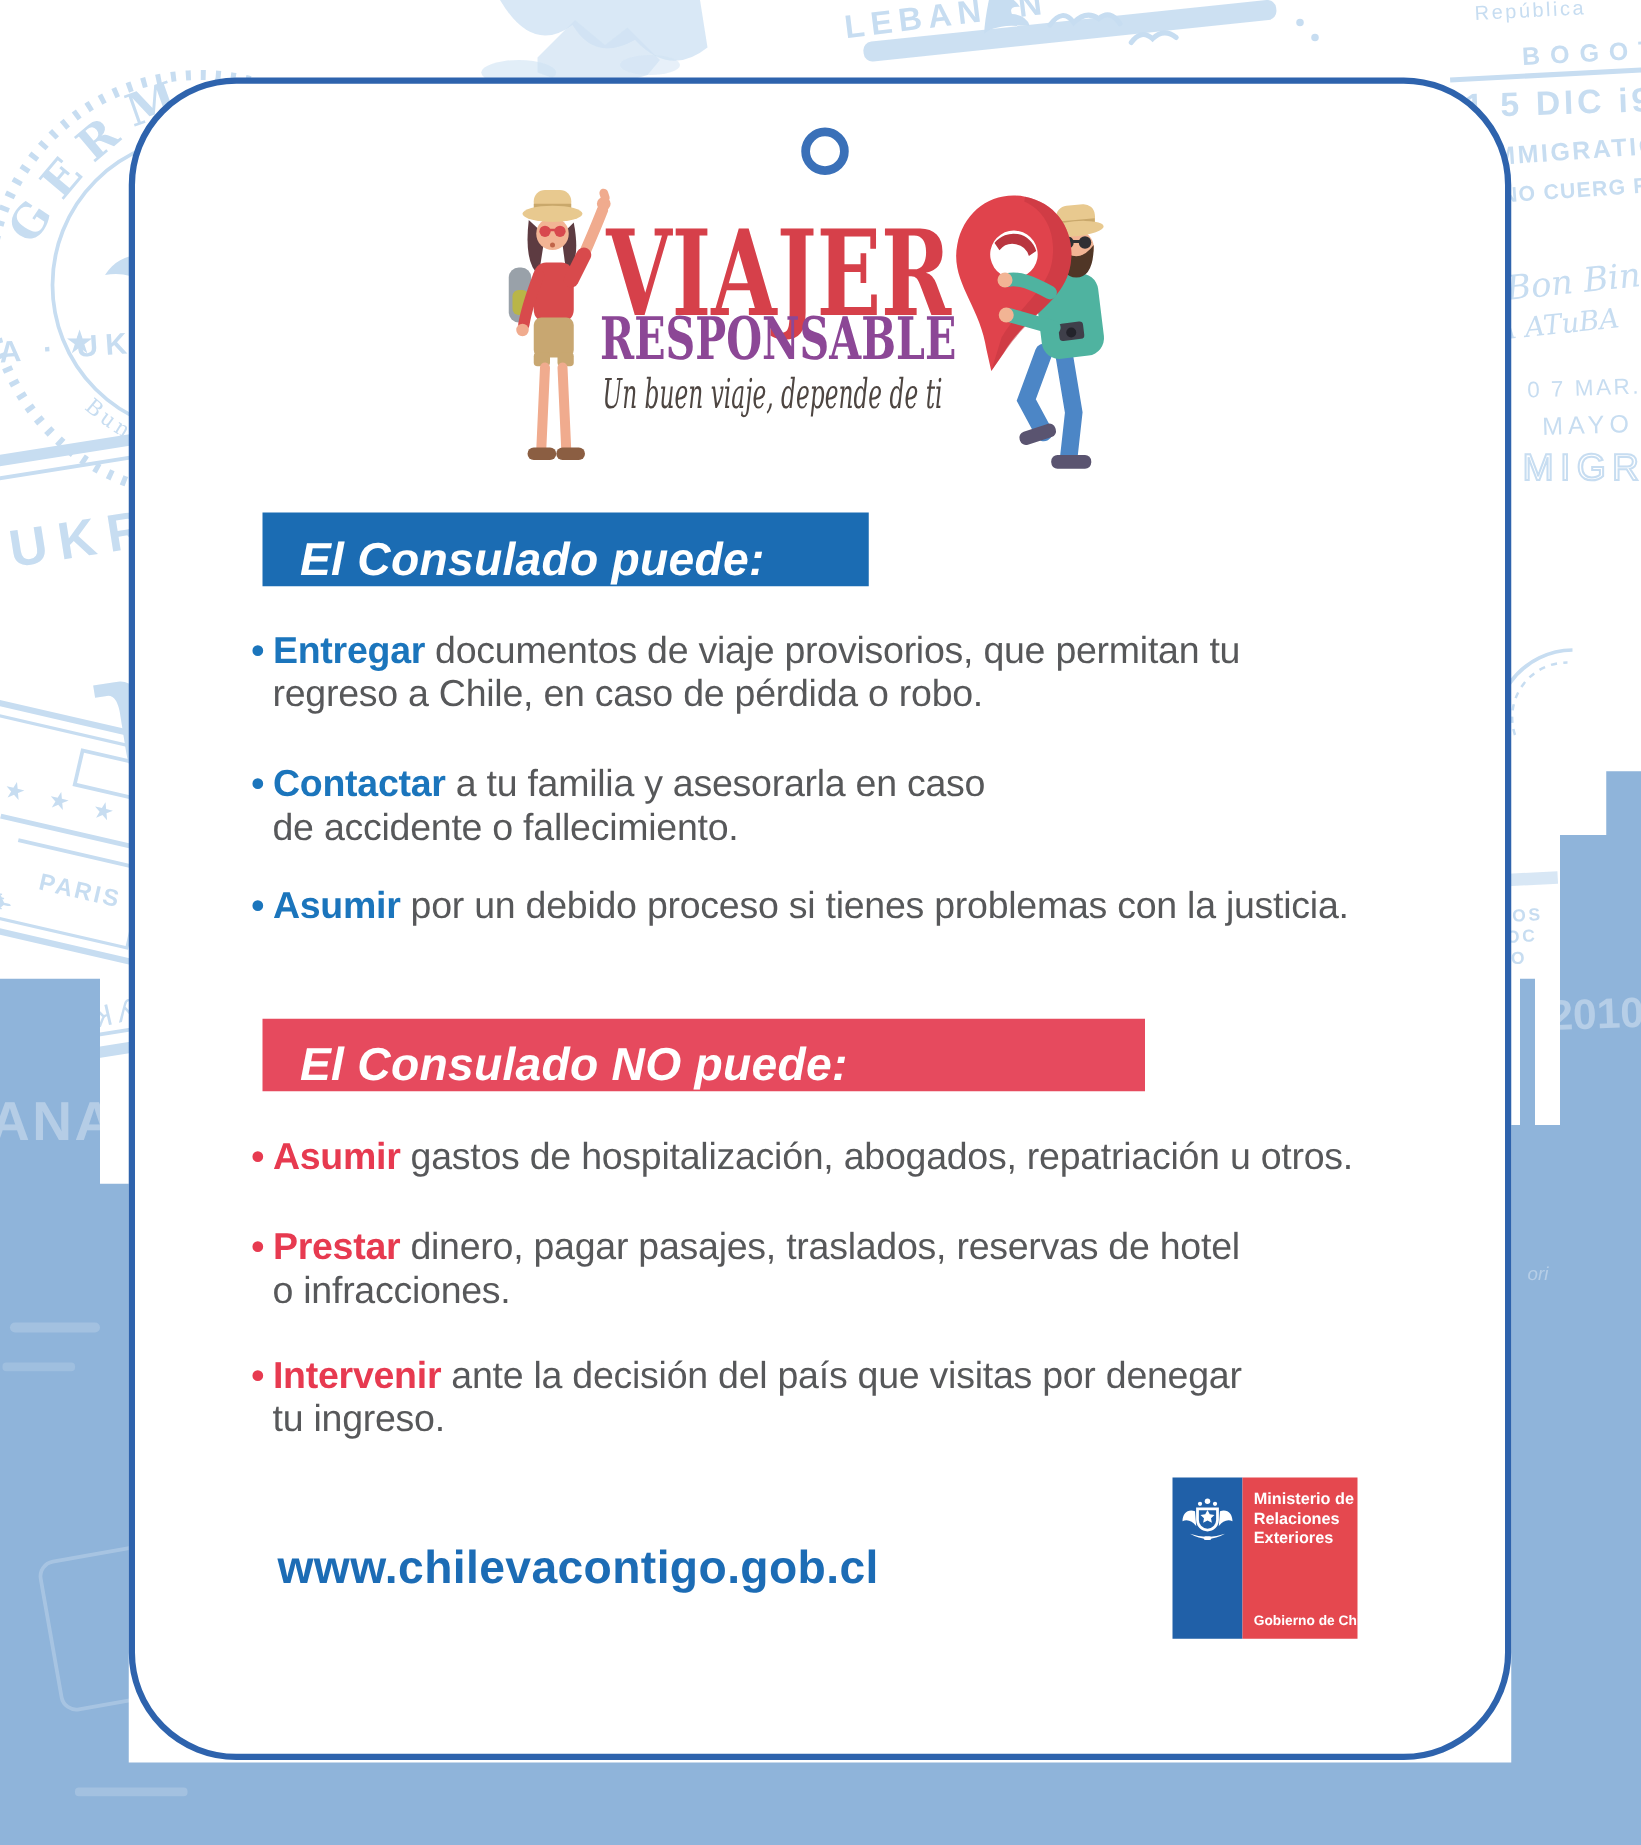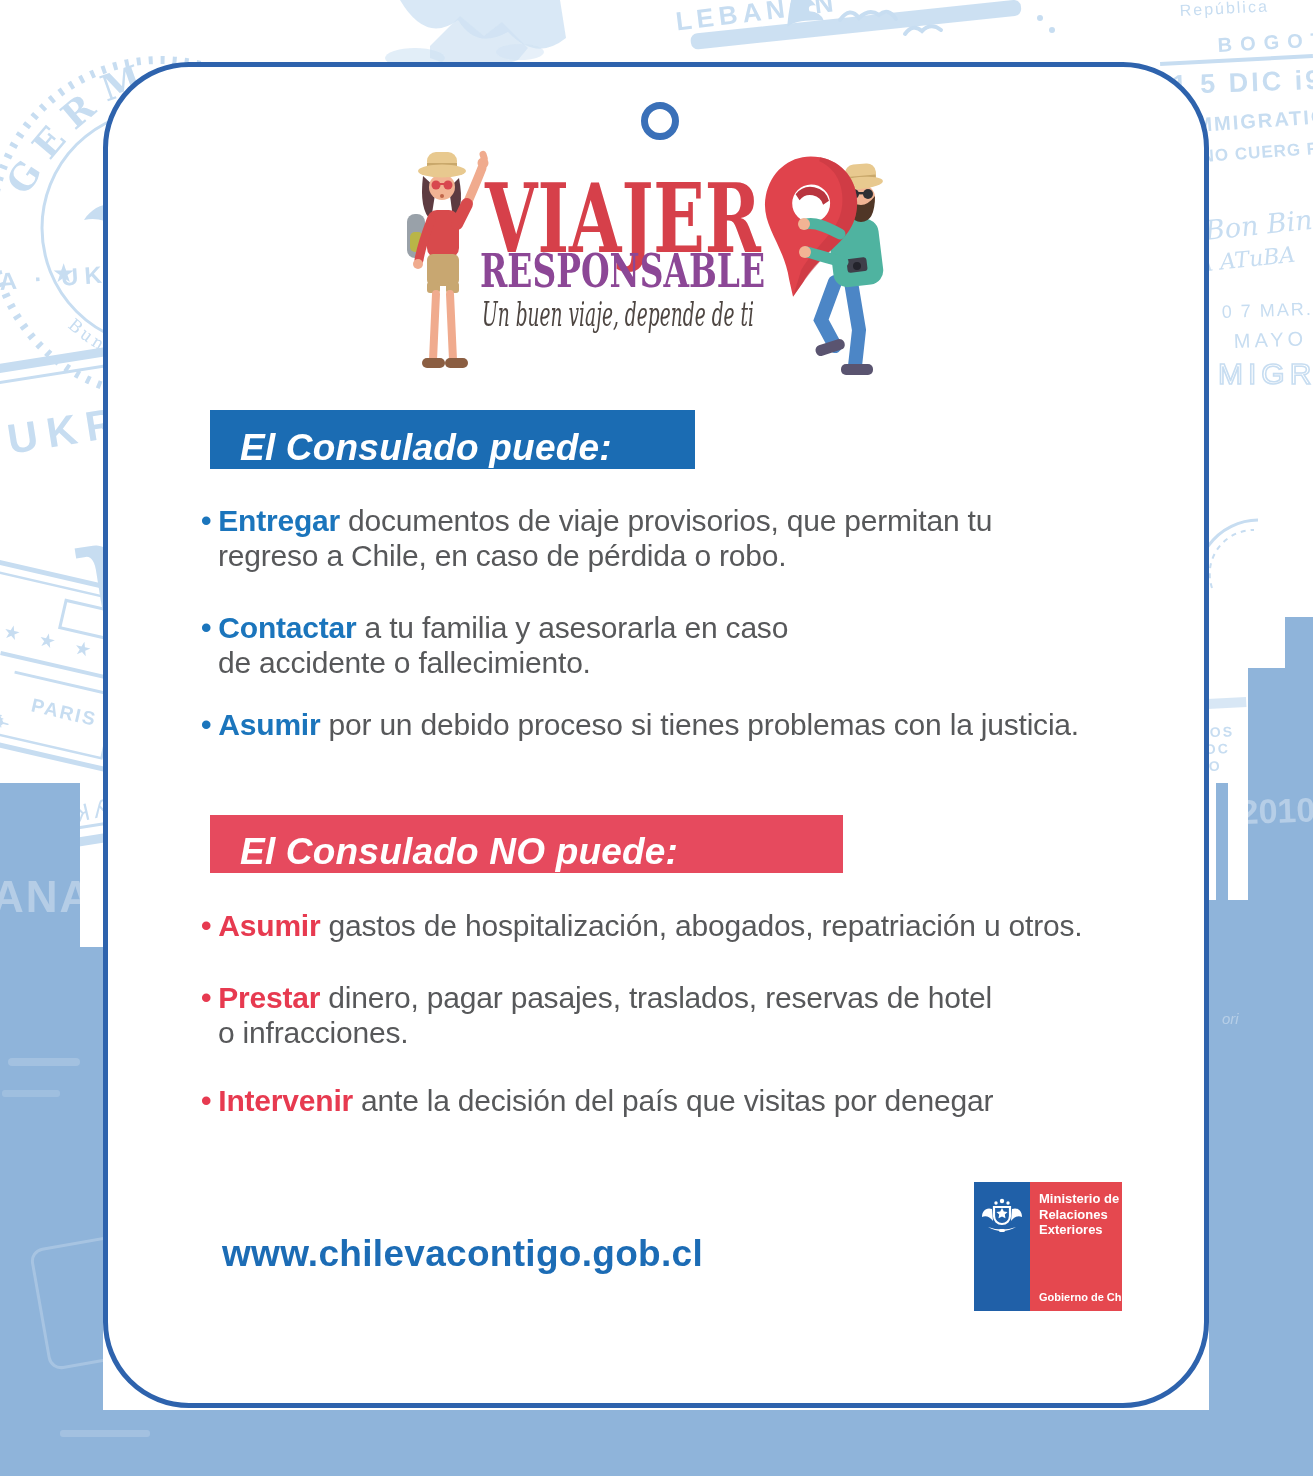--- a/index.html
+++ b/index.html
@@ -8,32 +8,32 @@
   #bg{position:absolute;left:0;top:0;z-index:1;pointer-events:none;}
   
   #card{position:absolute;left:103px;top:62px;width:1106px;height:1346px;box-sizing:border-box;
         background:#fff;border:5px solid #2e63ad;border-radius:86px;z-index:2;}
   #ring{position:absolute;left:533px;top:35px;width:38px;height:38px;box-sizing:border-box;
         border:7px solid #3a70b8;border-radius:50%;background:#fff;}
   #logo-svg{position:absolute;left:277px;top:63px;}
   .bar{position:absolute;box-sizing:border-box;display:flex;align-items:flex-end;padding-left:30px;
        color:#fff;font-weight:bold;font-style:italic;font-size:37px;letter-spacing:.2px;}
   #bar-can{left:102px;top:343px;width:485px;height:59px;background:#1b6cb3;}
-  #bar-cannot{left:102px;top:748px;width:633px;height:58px;background:#e64a5e;}
+  #bar-cannot{left:102px;top:748px;width:706px;height:58px;background:#e64a5e;}
   .item{position:absolute;left:93px;width:1000px;font-size:30px;line-height:35px;
         color:#57585a;letter-spacing:-0.2px;}
   .item .dot{font-weight:bold;margin-right:7px;}
   .item .lead{font-weight:bold;margin-right:8px;}
   .can .dot,.can .lead{color:#1b75bc;}
   .cannot .dot,.cannot .lead{color:#e73a50;}
   .item .l2{margin-left:17px;}
   #url{position:absolute;left:102px;top:1166px;font-size:37px;font-weight:bold;color:#1c6cb5;
        letter-spacing:.3px;margin-left:12px;}
   
-  #ministry{position:absolute;left:866px;top:1115px;width:148px;height:129px;display:flex;}
+  #ministry{position:absolute;left:830px;top:1115px;width:148px;height:129px;display:flex;}
   #ministry .mblue{width:56px;background:#2060a8;display:flex;justify-content:center;}
   #ministry .mred{position:relative;flex:1;background:#e5484f;color:#fff;}
   #ministry .mlines{padding:9px 0 0 9px;font-size:13px;line-height:15.5px;font-weight:bold;}
   #ministry .mgov{position:absolute;left:9px;bottom:8px;font-size:11px;font-weight:bold;white-space:nowrap;text-align:right;}
 </style>
 </head>
 <body>
 
 <div id="page">
 
@@ -242,20 +242,21 @@
       <div class="l1"><span class="dot">•</span><span class="lead">Asumir</span><span>gastos de hospitalización, abogados, repatriación u otros.</span></div>
     </div>
 
     <div class="item cannot" style="top:913px">
       <div class="l1"><span class="dot">•</span><span class="lead">Prestar</span><span>dinero, pagar pasajes, traslados, reservas de hotel</span></div>
       <div class="l2">o infracciones.</div>
     </div>
 
     <div class="item cannot" style="top:1016px">
       <div class="l1"><span class="dot">•</span><span class="lead">Intervenir</span><span>ante la decisión del país que visitas por denegar</span></div>
+      <div class="l2">tu ingreso.</div>
     </div>
 
     <div id="url">www.chilevacontigo.gob.cl</div>
 
     <div id="ministry">
       <div class="mblue">
         <svg width="44" height="44" viewBox="0 0 44 44" style="margin-top:14px">
           <g fill="#fff">
             <circle cx="22" cy="5" r="2.2"></circle>
               <circle cx="16" cy="7" r="1.7"></circle>

